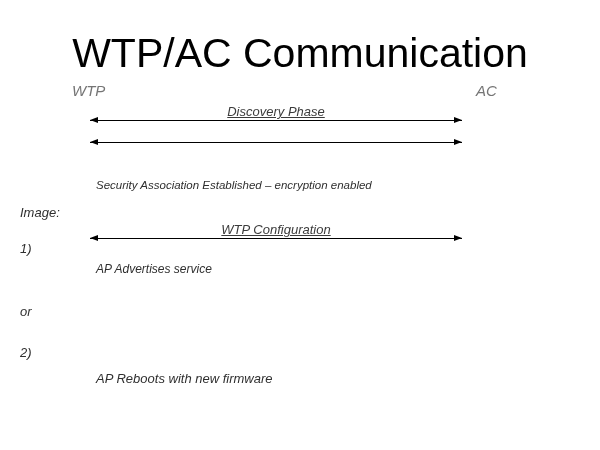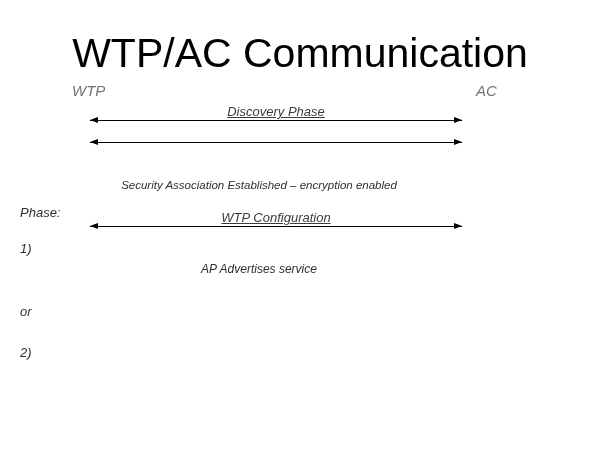--- a/index.html
+++ b/index.html
@@ -72,32 +72,32 @@
     position: absolute;
     right: 0;
     top: -4px;
     width: 0; height: 0;
     border-left: 8px solid #000000;
     border-top: 3px solid transparent;
     border-bottom: 3px solid transparent;
   }
   .grp-1 { top: 106px; }
   .grp-2 { top: 140px; }
-  .grp-3 { top: 212px; }
+  .grp-3 { top: 224px; }
   .grp-4 { top: 339px; }
 
   .note {
     position: absolute;
     font-style: italic;
     color: #2f2f2f;
   }
   .note.centered {
-    left: 73px;
+    left: 96px;
     width: 372px;
-    text-align: center;
+    text-align: left;
   }
   .security-note { top: 179px; font-size: 11.5px; }
   .advertises-note { top: 262px; font-size: 12px; font-style: italic; }
   .reboots-note { top: 371px; left: 101px; font-size: 13px; }
 
   .margin-label {
     position: absolute;
     left: 20px;
     font-size: 13px;
     font-style: italic;
@@ -122,26 +122,27 @@
     <span class="arrow-label">Discovery Phase</span>
     <div class="arrow-line"></div>
   </div>
 
   <div class="arrow-group grp-2">
     <div class="arrow-line"></div>
   </div>
 
   <div class="note centered security-note">Security Association Established – encryption enabled</div>
 
-  <div class="margin-label either-label">Phase:</div>
+  <div class="margin-label either-label">Image:</div>
 
   <div class="margin-label opt1-label">1)</div>
   <div class="arrow-group grp-3">
     <span class="arrow-label">WTP Configuration</span>
     <div class="arrow-line"></div>
   </div>
   <div class="note centered advertises-note">AP Advertises service</div>
 
   <div class="margin-label or-label">or</div>
 
   <div class="margin-label opt2-label">2)</div>
+  <div class="note centered reboots-note">AP Reboots with new firmware</div>
 
 </div>
 
 </body></html>

